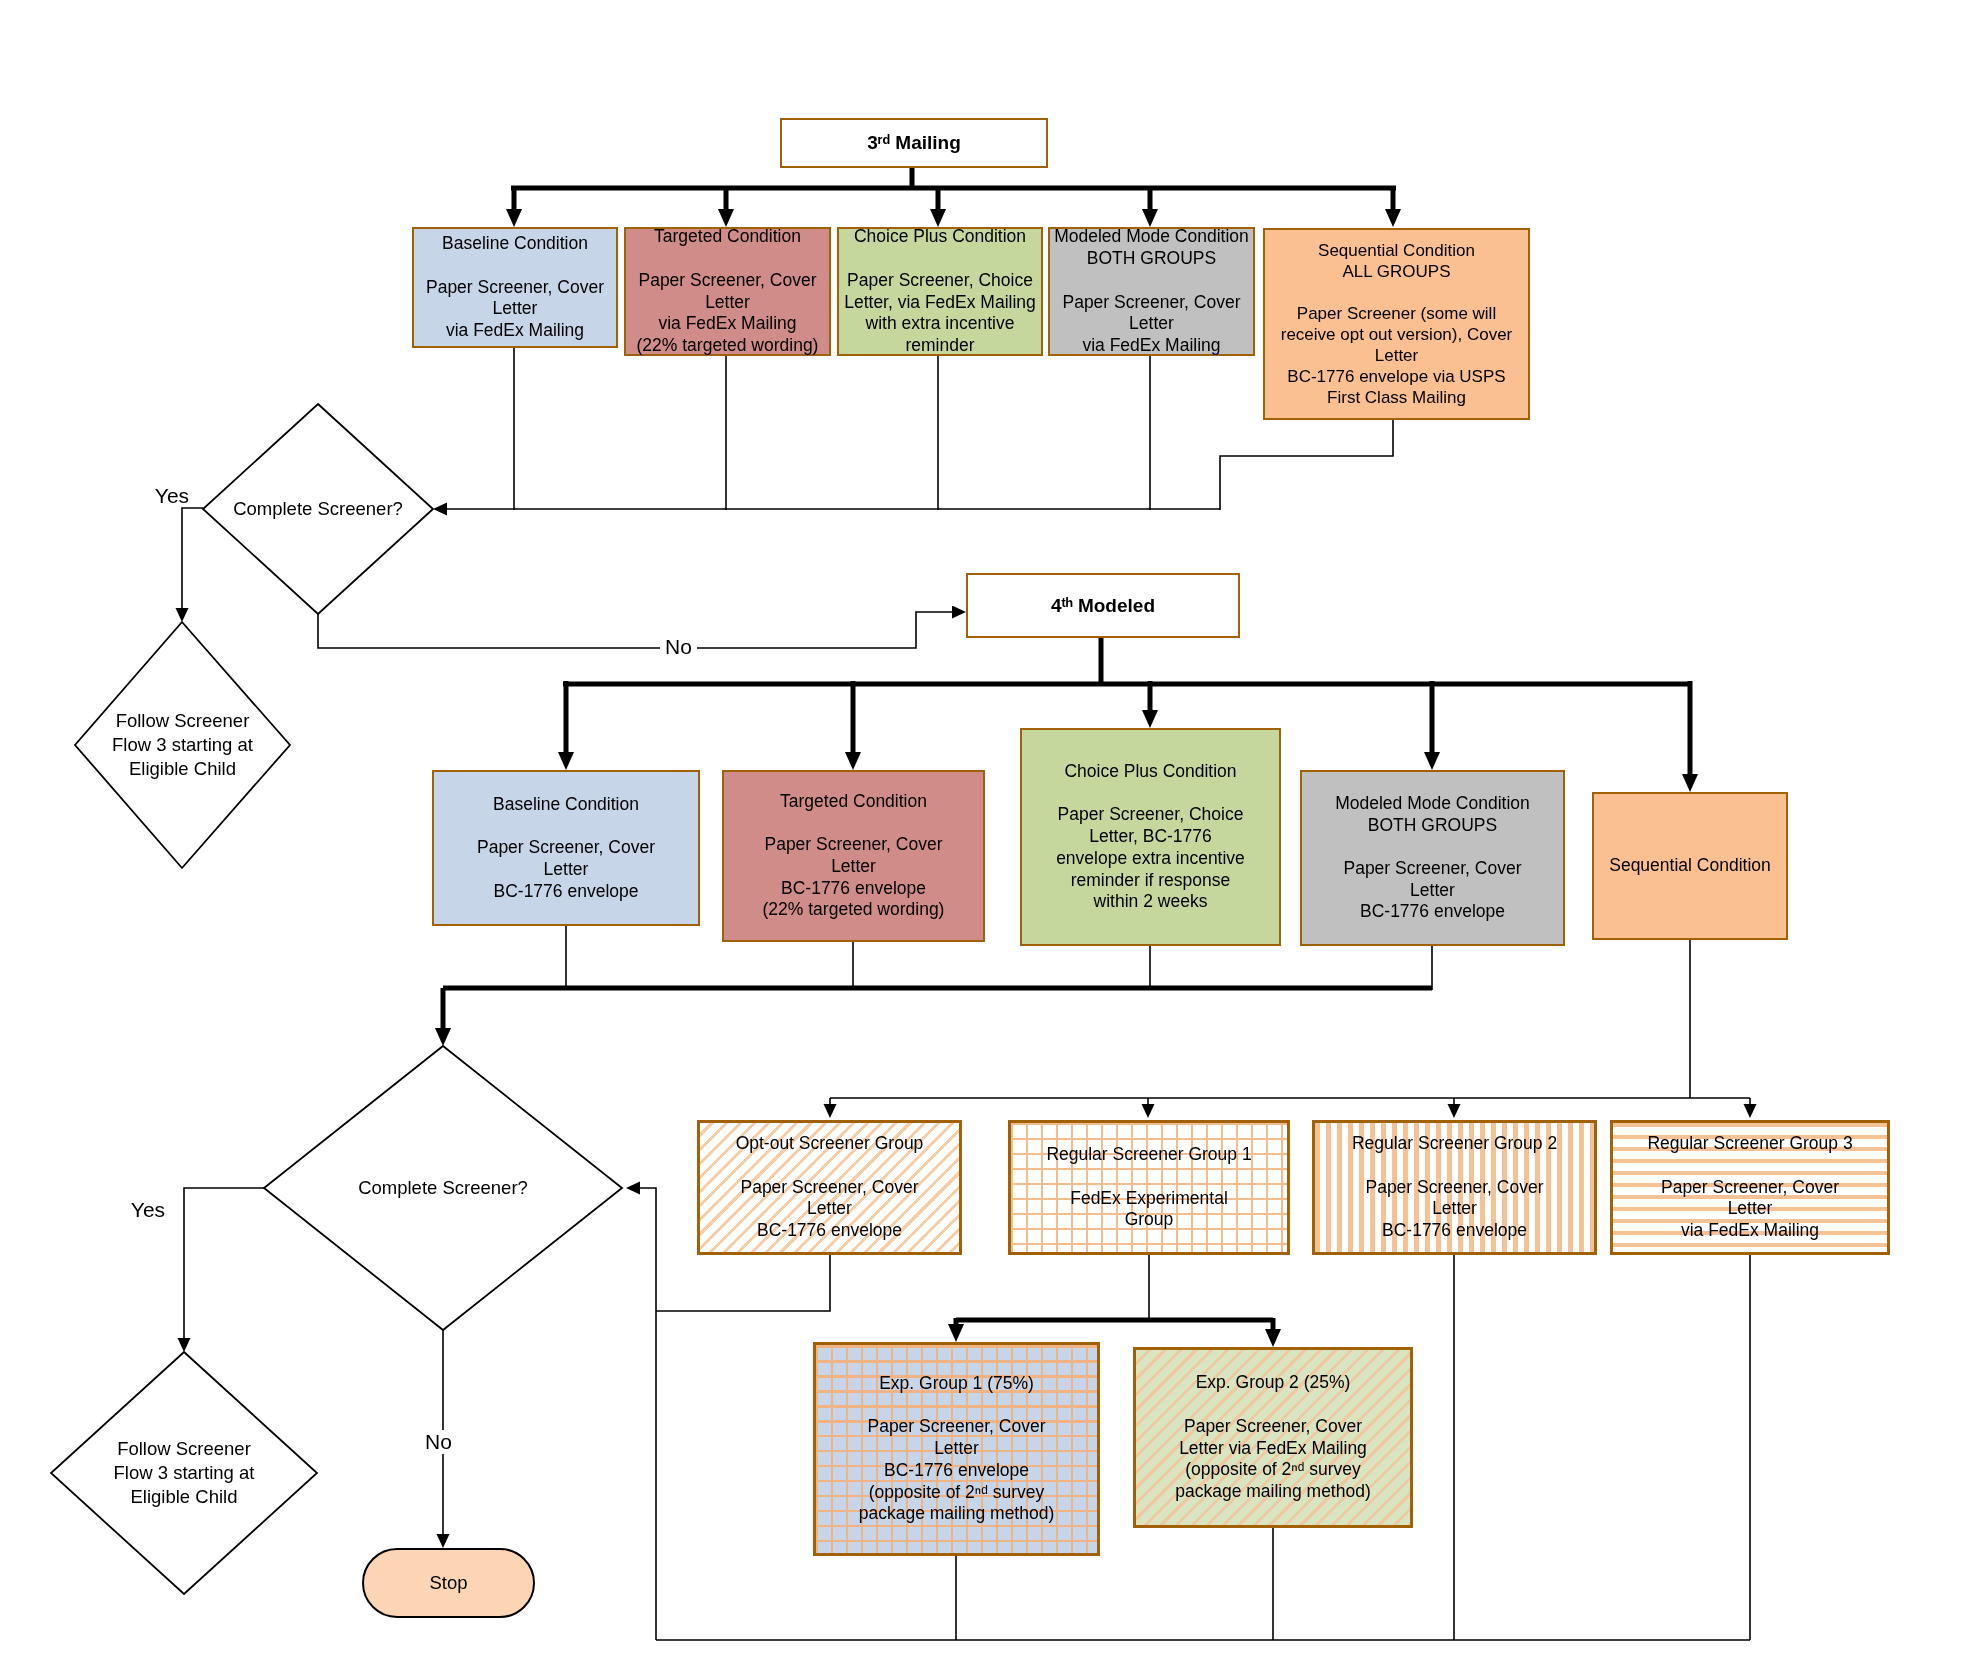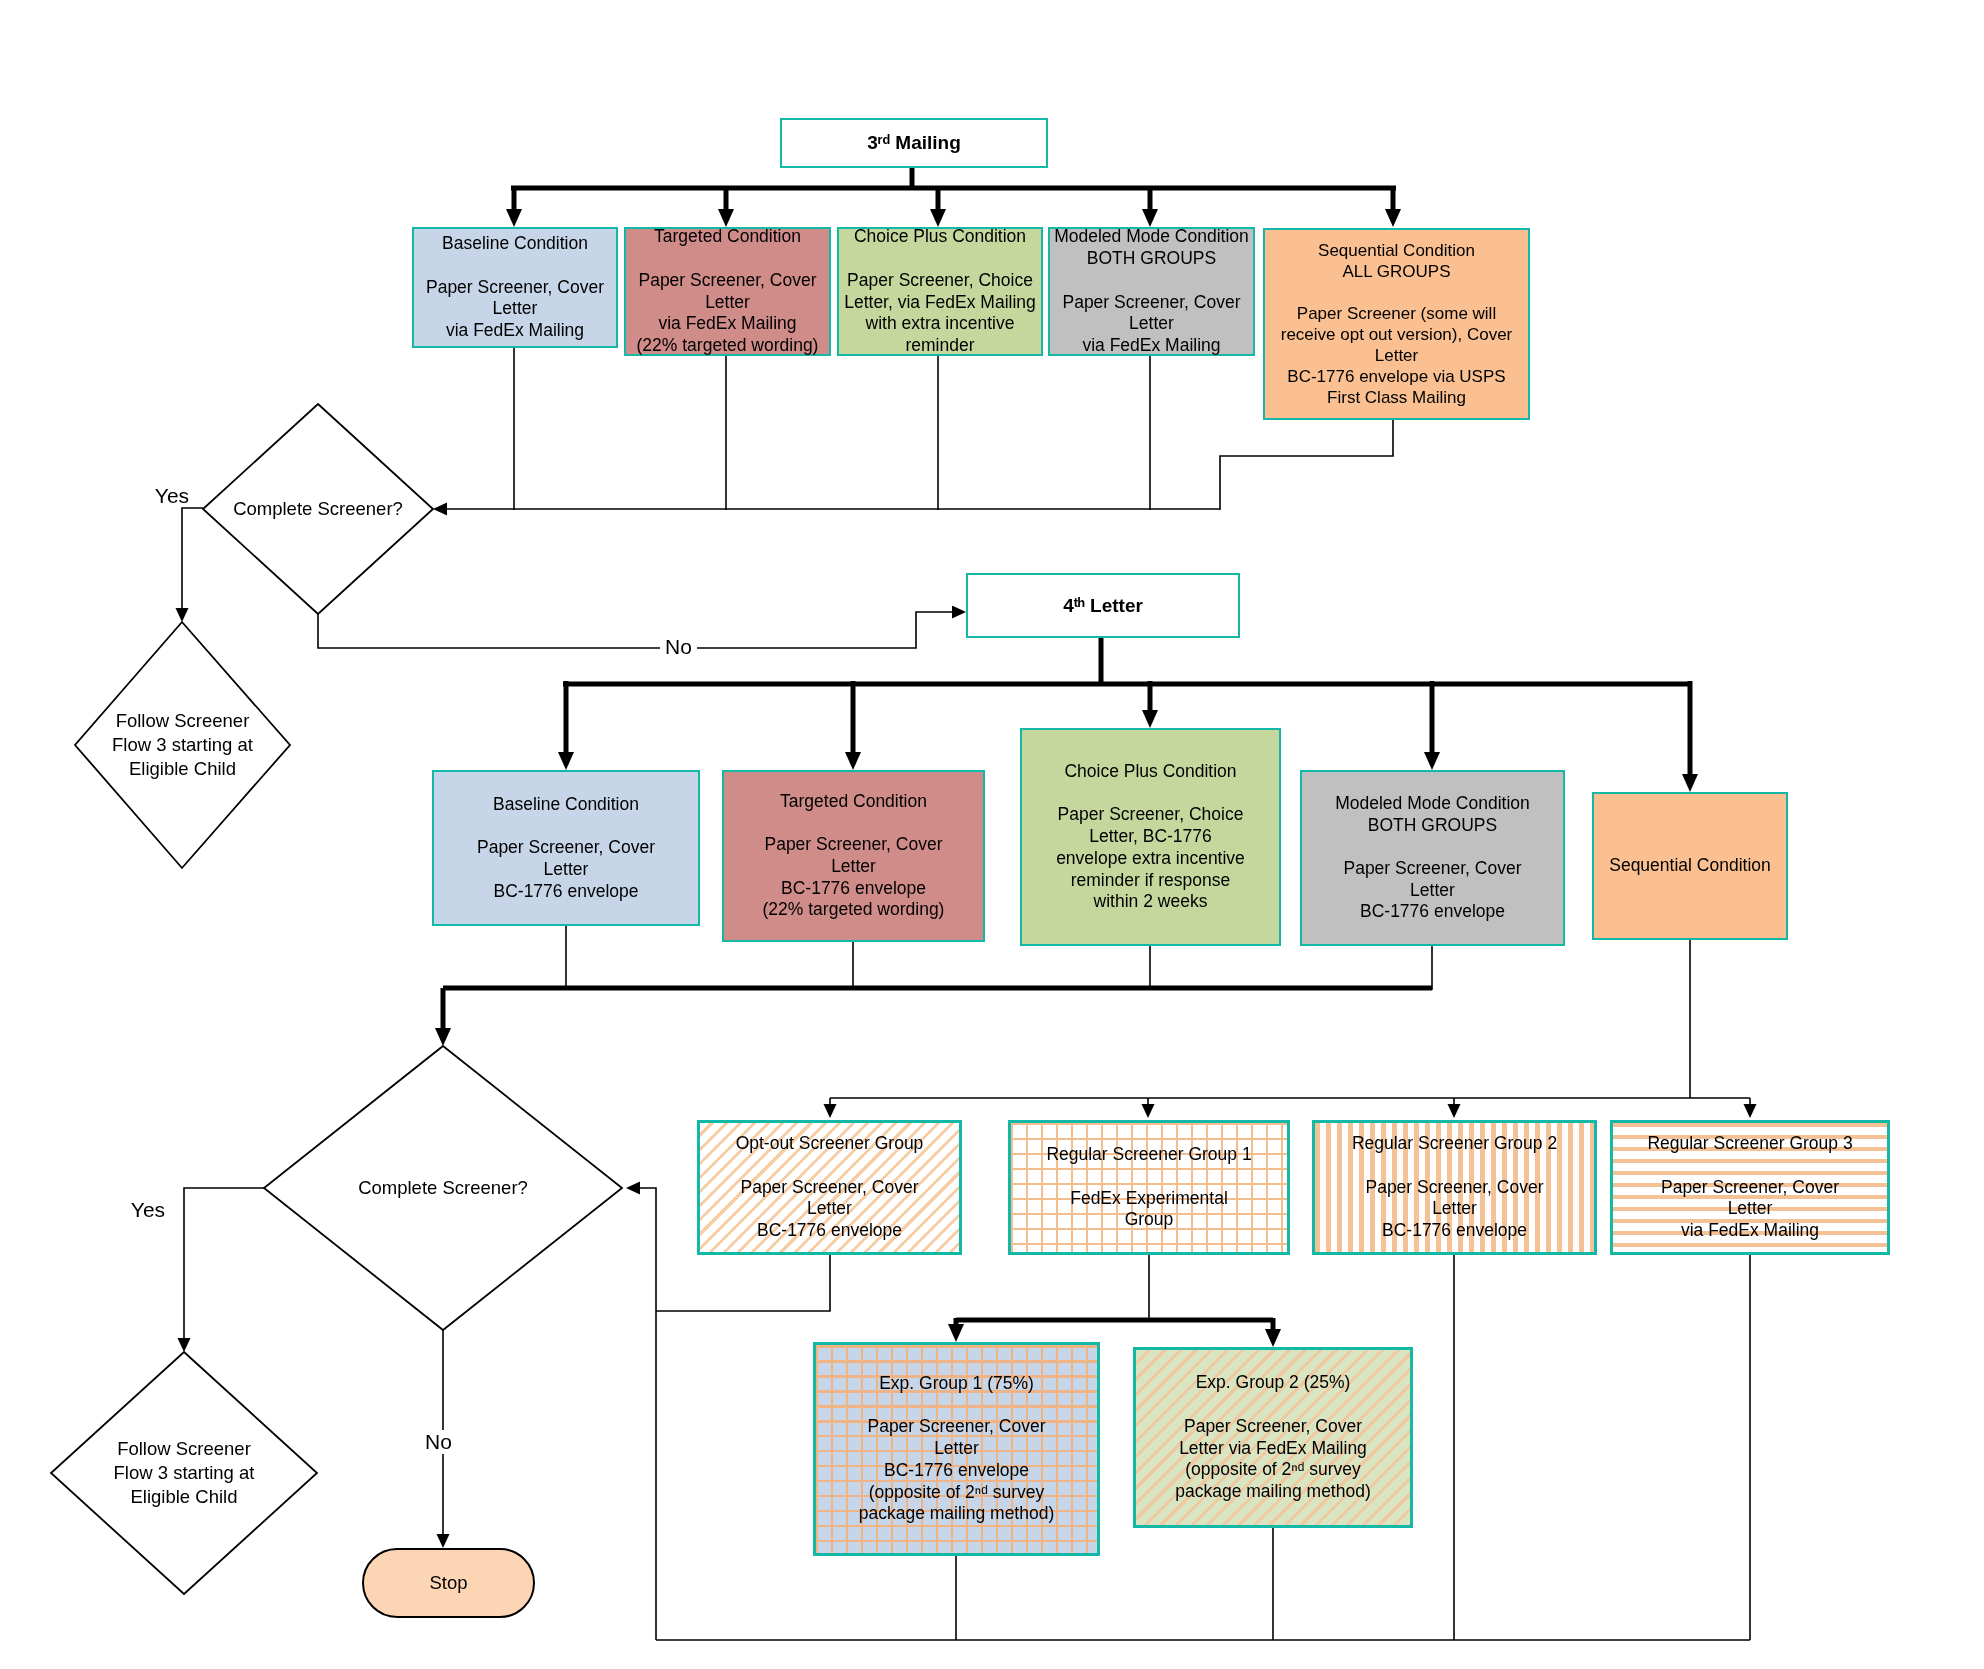--- a/index.html
+++ b/index.html
@@ -7,21 +7,21 @@
     width:1984px; height:1669px; position:relative; background:#ffffff;
     font-family:"Liberation Sans", sans-serif; color:#000;
   }
   #flow { position:absolute; left:0; top:0; width:1984px; height:1669px; }
   svg.layer { position:absolute; left:0; top:0; }
   .title {
     position:absolute; left:392px; top:38px; width:820px; text-align:center;
     font-size:47px; font-weight:bold; letter-spacing:1px;
   }
   .box {
-    position:absolute; box-sizing:border-box; border:2px solid #14b8a6;
+    position:absolute; box-sizing:border-box; border:2px solid #a16207;
     display:flex; align-items:center; justify-content:center; text-align:center;
   }
   .btxt { white-space:pre-line; font-size:17.5px; line-height:1.24; padding:2px 3px; }
   .mailing { border-width:2px; background:#ffffff; }
   .mailing .btxt { font-size:19px; font-weight:bold; }
   .thickb { border-width:3px; }
   .fill-blue   { background:#c7d5e8; }
   .fill-red    { background:#d08c89; }
   .fill-green  { background:#c6d79e;justify-content:center; }
   .fill-gray   { background:#c0c0c0; }
@@ -130,21 +130,21 @@
       <polygon points="182,622 290,745 182,868 75,745"></polygon>
       <polygon points="443,1046 622,1188 443,1330 264,1188"></polygon>
       <polygon points="184,1352 317,1473 184,1594 51,1473"></polygon>
     </g>
   </svg>
 
   <div class="box mailing" style="left:780px;top:118px;width:268px;height:50px">
     <div class="btxt">3ʳᵈ Mailing</div>
   </div>
   <div class="box mailing" style="left:966px;top:573px;width:274px;height:65px">
-    <div class="btxt">4ᵗʰ Letter</div>
+    <div class="btxt">4ᵗʰ Modeled</div>
   </div>
 
   <div class="box fill-blue" style="left:412px;top:227px;width:206px;height:121px">
     <div class="btxt">Baseline Condition
 
 Paper Screener, Cover
 Letter
 via FedEx Mailing</div>
   </div>
   <div class="box fill-red" style="left:624px;top:227px;width:207px;height:129px">

